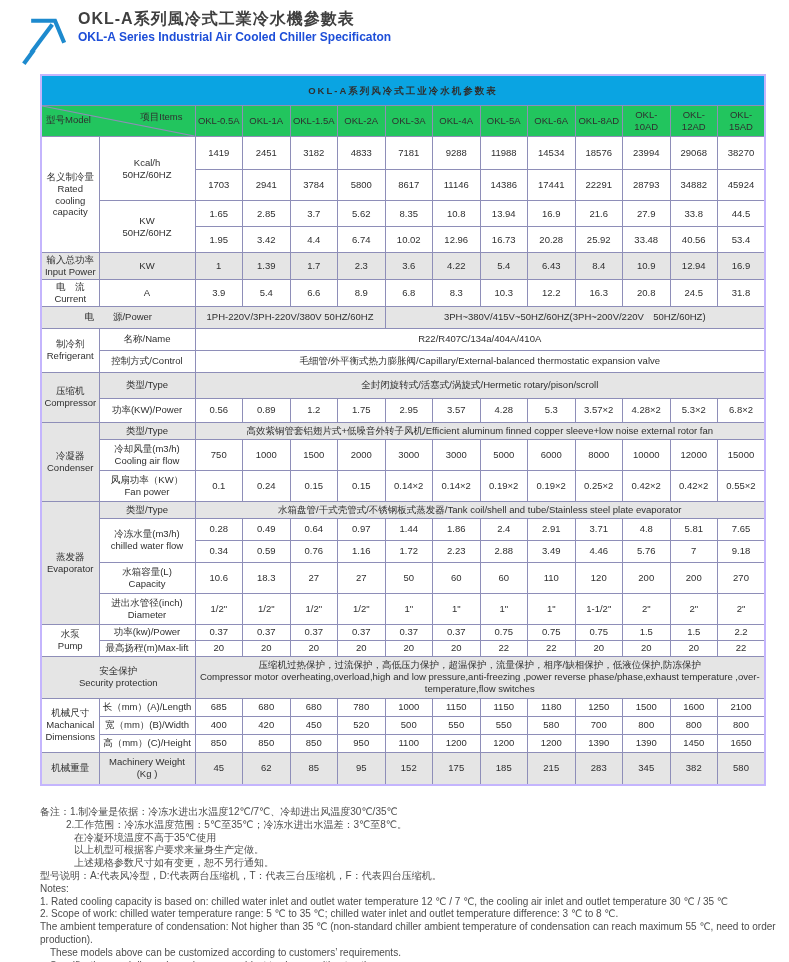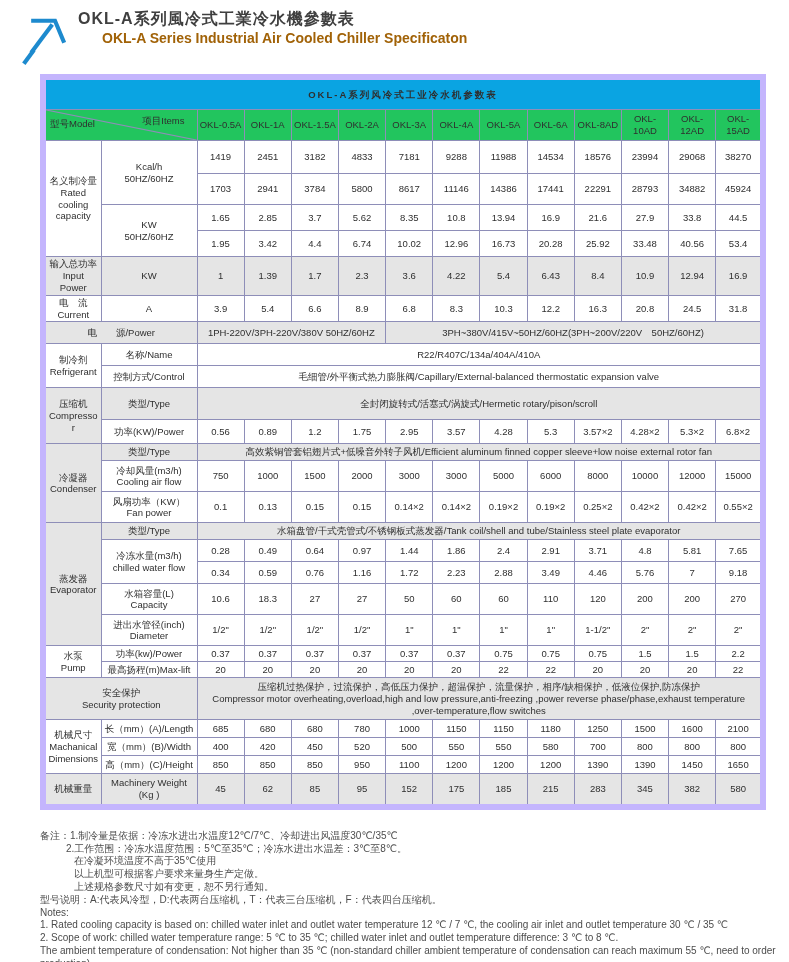--- a/index.html
+++ b/index.html
@@ -5,25 +5,25 @@
   html,body{margin:0;padding:0;background:#ffffff;}
   .page{
     position:relative;width:789px;height:962px;background:#fff;overflow:hidden;
     font-family:"Liberation Sans","DejaVu Sans",sans-serif;color:#2f2f2f;
   }
   
   .page-header{display:flex;align-items:flex-start;padding:10px 0 0 22px;}
   .logo{flex:0 0 auto;margin-top:4px;}
   .titles{margin-left:12px;}
   .title-zh{font-size:16px;font-weight:bold;color:#3f3f3f;letter-spacing:1px;line-height:1.15;}
-  .title-en{font-size:14px;font-weight:bold;color:#a16207;margin-top:2px;margin-left:24px;}
+  .title-en{font-size:12px;font-weight:bold;color:#1d4ed8;margin-top:2px;}
   
   table.spec{
     border-collapse:collapse;table-layout:fixed;width:726px;
-    margin:8px 0 0 40px;border:6px solid #c4b5fd;
+    margin:8px 0 0 40px;border:2px solid #c4b5fd;
   }
   table.spec td,table.spec th{
     border:1px solid #8e8eb8;text-align:center;vertical-align:middle;
     padding:1px 2px;font-size:9.5px;color:#2f2f2f;line-height:1.25;
     overflow:hidden;word-wrap:break-word;
   }
   th.caption{
     background:#0aa4e2;border:1px solid #0aa4e2;color:#ffffff;
     font-size:16px;font-weight:bold;letter-spacing:2px;height:27px;
   }
@@ -204,21 +204,21 @@
         </tr>
         <tr style="height: 22px;">
           <td rowspan="2" class="sec">制冷剂<br>Refrigerant</td>
           <td class="item">名称/Name</td>
           <td colspan="12" class="span">R22/R407C/134a/404A/410A</td>
         </tr>
         <tr style="height: 22px;">
           <td class="item">控制方式/Control</td>
           <td colspan="12" class="span">毛细管/外平衡式热力膨胀阀/Capillary/External-balanced thermostatic expansion valve</td>
         </tr>
-        <tr class="gray" style="height: 32px;">
+        <tr class="gray" style="height: 26px;">
           <td rowspan="2" class="sec white">压缩机<br>Compressor</td>
           <td class="item">类型/Type</td>
           <td colspan="12" class="span">全封闭旋转式/活塞式/涡旋式/Hermetic rotary/pison/scroll</td>
         </tr>
         <tr style="height: 24px;">
           <td class="item">功率(KW)/Power</td>
           <td class="val">0.56</td>
           <td class="val">0.89</td>
           <td class="val">1.2</td>
           <td class="val">1.75</td>
@@ -247,21 +247,21 @@
           <td class="val">5000</td>
           <td class="val">6000</td>
           <td class="val">8000</td>
           <td class="val">10000</td>
           <td class="val">12000</td>
           <td class="val">15000</td>
         </tr>
         <tr style="height: 31px;">
           <td class="item">风扇功率（KW）<br>Fan power</td>
           <td class="val">0.1</td>
-          <td class="val">0.13</td>
+          <td class="val">0.24</td>
           <td class="val">0.15</td>
           <td class="val">0.15</td>
           <td class="val">0.14×2</td>
           <td class="val">0.14×2</td>
           <td class="val">0.19×2</td>
           <td class="val">0.19×2</td>
           <td class="val">0.25×2</td>
           <td class="val">0.42×2</td>
           <td class="val">0.42×2</td>
           <td class="val">0.55×2</td>
@@ -434,16 +434,17 @@
       <div class="note-line">备注：1.制冷量是依据：冷冻水进出水温度12℃/7℃、冷却进出风温度30℃/35℃</div>
       <div class="note-line ind1">2.工作范围：冷冻水温度范围：5℃至35℃；冷冻水进出水温差：3℃至8℃。</div>
       <div class="note-line ind2">在冷凝环境温度不高于35℃使用</div>
       <div class="note-line ind2">以上机型可根据客户要求来量身生产定做。</div>
       <div class="note-line ind2">上述规格参数尺寸如有变更，恕不另行通知。</div>
       <div class="note-line">型号说明：A:代表风冷型，D:代表两台压缩机，T：代表三台压缩机，F：代表四台压缩机。</div>
       <div class="note-line">Notes:</div>
       <div class="note-line">1. Rated cooling capacity is based on: chilled water inlet and outlet water temperature 12 ℃ / 7 ℃, the cooling air inlet and outlet temperature 30 ℃ / 35 ℃</div>
       <div class="note-line">2. Scope of work: chilled water temperature range: 5 ℃ to 35 ℃; chilled water inlet and outlet temperature difference: 3 ℃ to 8 ℃.</div>
       <div class="note-line">The ambient temperature of condensation: Not higher than 35 ℃ (non-standard chiller ambient temperature of condensation can reach maximum 55 ℃, need to order production).</div>
+      <div class="note-line ind3">These models above can be customized according to customers’  requirements.</div>
       <div class="note-line ind3">Specifications and dimensions above are subject to change without notice.</div>
     </div>
 
 </div>
 
 </body></html>

